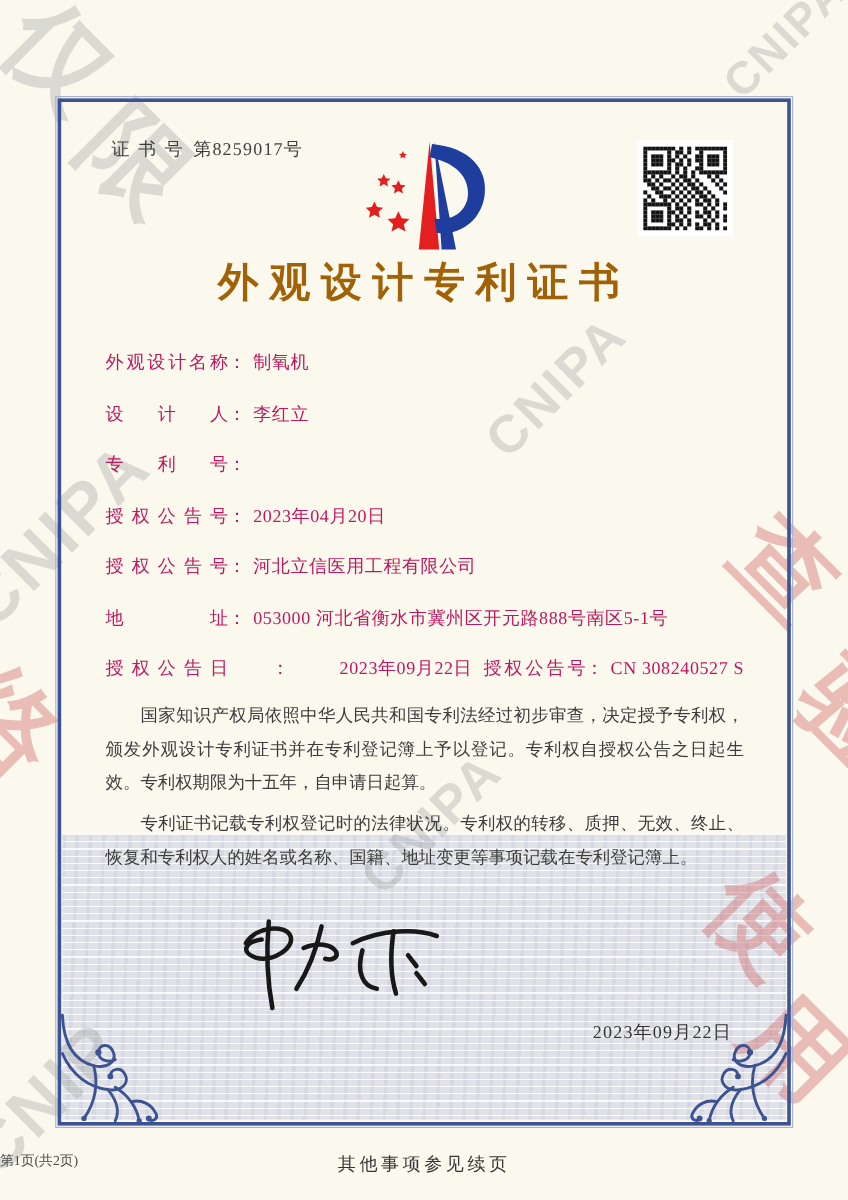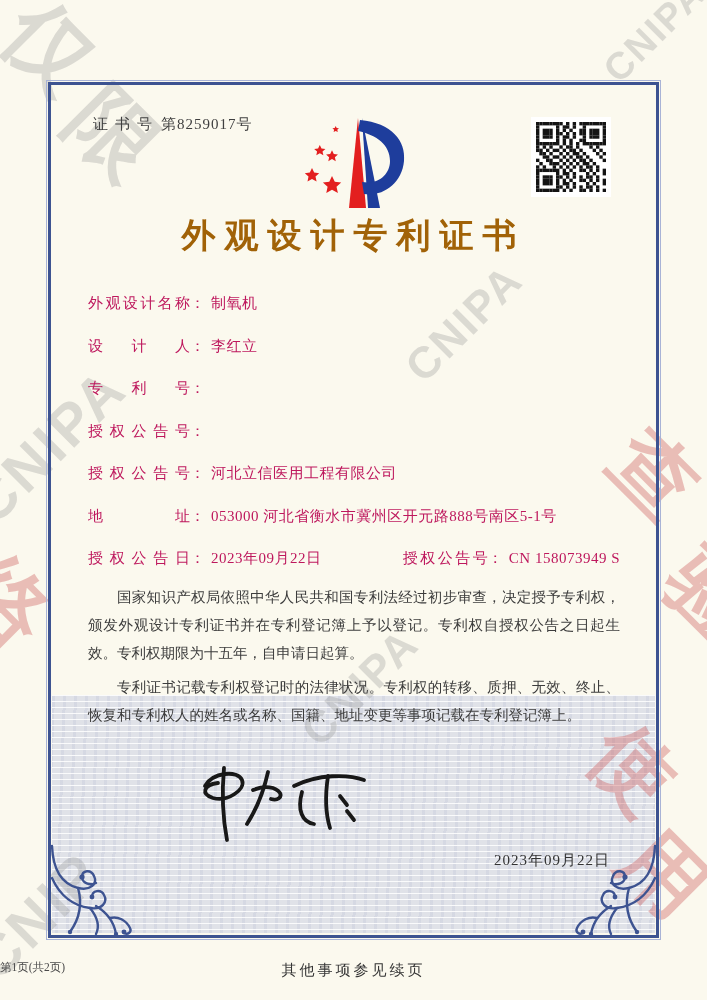--- a/index.html
+++ b/index.html
@@ -54,21 +54,21 @@
 
   .title{position:absolute;left:0;top:213px;width:707px;text-align:center;
          font-size:34px;font-weight:bold;color:#a16207;letter-spacing:9px;}
 
   .fields{position:absolute;left:88px;top:290px;width:532px;}
   .frow{display:flex;align-items:flex-start;margin-bottom:16.5px;font-size:15px;
         color:#be185d;line-height:26px;white-space:nowrap;}
   .flabel{display:inline-block;width:102px;text-align:justify;text-align-last:justify;}
   .fcolon{margin:0 6px 0 0;}
   .fvalue{letter-spacing:0.5px;text-align:center;}
-  .pair1{display:inline-flex;width:342px;}
+  .pair1{display:inline-flex;width:342px;gap:36px;}
   .pair2{display:inline-flex;}
   .pair2 .flabel{width:85px;}
 
   .paras{position:absolute;left:88px;top:584px;width:532px;font-size:14.5px;
          color:#3c3c3c;line-height:1.93;text-align:justify;}
   .paras p{margin:0 0 6px 0;text-indent:2em;}
 
   .commissioner{position:absolute;left:88px;top:798px;font-size:15.5px;color:#2e2e2e;
                 line-height:31px;}
   .signature{position:absolute;left:192px;top:762px;width:190px;height:84px;}
@@ -413,41 +413,42 @@
           <span class="fcolon">：</span>
           <span class="fvalue">李红立</span>
       </div>
       <div class="frow">
         <span class="flabel">专利号</span>
           <span class="fcolon">：</span>
       </div>
       <div class="frow">
         <span class="flabel">授权公告号</span>
           <span class="fcolon">：</span>
+          <span class="fvalue">2023年04月20日</span>
       </div>
       <div class="frow">
         <span class="flabel">授权公告号</span>
           <span class="fcolon">：</span>
           <span class="fvalue">河北立信医用工程有限公司</span>
       </div>
       <div class="frow">
         <span class="flabel">地址</span>
           <span class="fcolon">：</span>
           <span class="fvalue">053000 河北省衡水市冀州区开元路888号南区5-1号</span>
       </div>
       <div class="frow">
         <span class="pair1">
           <span class="flabel">授权公告日</span>
             <span class="fcolon">：</span>
             <span class="fvalue">2023年09月22日</span>
         </span>
         <span class="pair2">
           <span class="flabel">授权公告号</span>
             <span class="fcolon">：</span>
-            <span class="fvalue">CN 158073949 S</span>
+            <span class="fvalue">CN 308240527 S</span>
         </span>
       </div>
     </div>
 
     <div class="paras">
       <p>国家知识产权局依照中华人民共和国专利法经过初步审查，决定授予专利权，颁发外观设计专利证书并在专利登记簿上予以登记。专利权自授权公告之日起生效。专利权期限为十五年，自申请日起算。</p>
       <p>专利证书记载专利权登记时的法律状况。专利权的转移、质押、无效、终止、恢复和专利权人的姓名或名称、国籍、地址变更等事项记载在专利登记簿上。</p>
     </div>
 
 

